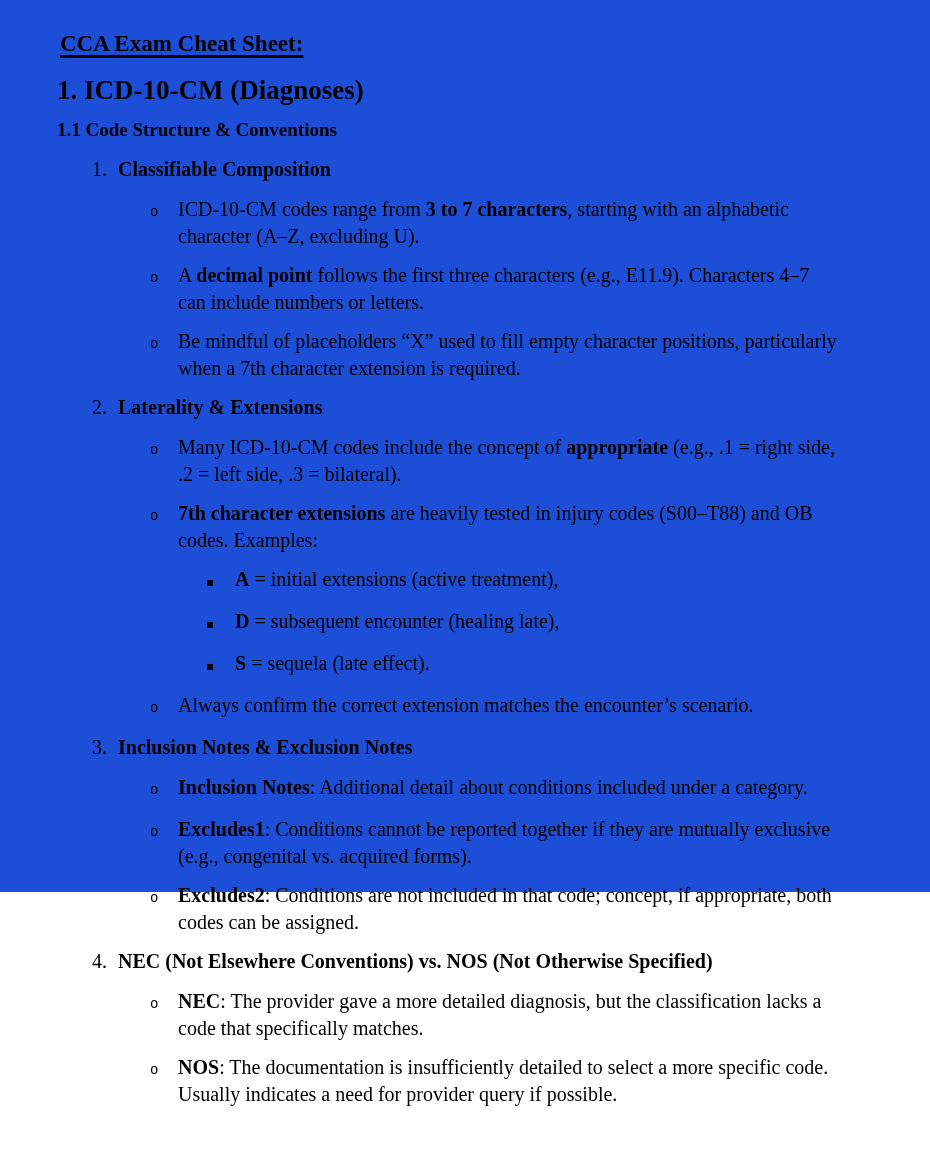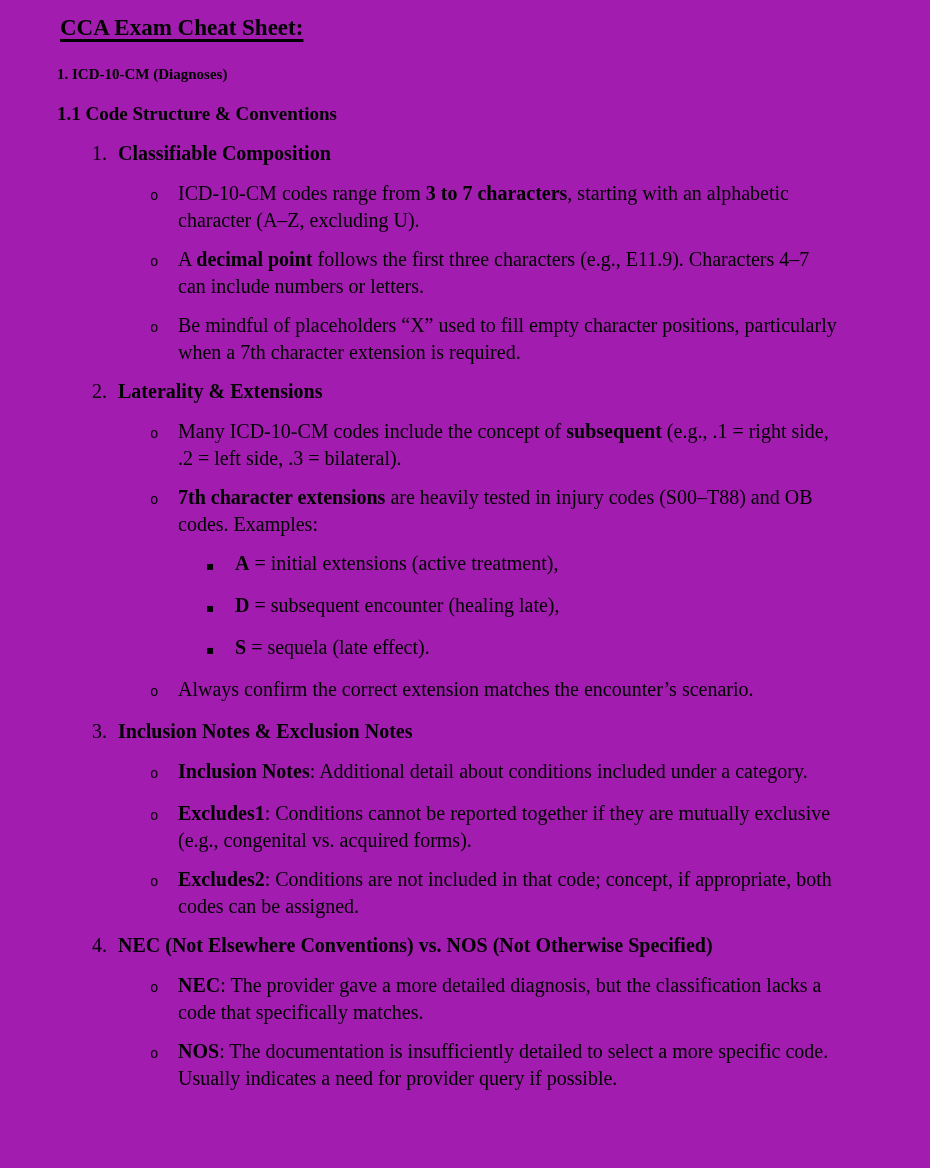--- a/index.html
+++ b/index.html
@@ -8,36 +8,36 @@
     background: #ffffff;
   }
   body {
     height: 1168px;
     overflow: hidden;
     font-family: "Liberation Serif", "DejaVu Serif", serif;
     color: #000000;
   }
   .page {
     width: 930px;
-    height: 1168px;
-    padding-top: 13px;
-    background: #a21caf;
+    height: 892px;
+    padding-top: 29px;
+    background: #1d4ed8;
   }
   .doc-title {
     margin: 0 0 18px 60px;
     font-size: 23px;
     line-height: 30px;
     font-weight: bold;
     text-decoration: underline;
     text-decoration-thickness: 2.5px;
     text-underline-offset: 4px;
   }
   .h-sec {
     margin: 16px 0 14px 57px;
-    font-size: 15px;
+    font-size: 27px;
     line-height: 26px;
     font-weight: bold;
   }
   .h-sub {
     margin: 0 1px 14px 57px;
     font-size: 19px;
     line-height: 25px;
     font-weight: bold;
   }
   .outline { list-style: none; }
@@ -110,21 +110,21 @@
           <div class="b-text"><span>Be mindful of placeholders “X” used to fill empty character positions, particularly when a 7th character extension is required.</span></div>
         </div>
       </div>
       <div class="num-item">
         <div class="num-row">
           <span class="num">2.</span>
           <span class="num-title">Laterality &amp; Extensions</span>
         </div>
         <div class="b2">
           <span class="marker-circle">o</span>
-          <div class="b-text"><span>Many ICD-10-CM codes include the concept of </span><b>subsequent</b><span> (e.g., .1 = right side, .2 = left side, .3 = bilateral).</span></div>
+          <div class="b-text"><span>Many ICD-10-CM codes include the concept of </span><b>appropriate</b><span> (e.g., .1 = right side, .2 = left side, .3 = bilateral).</span></div>
         </div>
         <div class="b2">
           <span class="marker-circle">o</span>
           <div class="b-text"><b>7th character extensions</b><span> are heavily tested in injury codes (S00–T88) and OB codes. Examples:</span></div>
         </div>
         <div class="b3">
           <span class="marker-square">▪</span>
           <div class="b-text"><b>A</b><span> = initial extensions (active treatment),</span></div>
         </div>
         <div class="b3">

